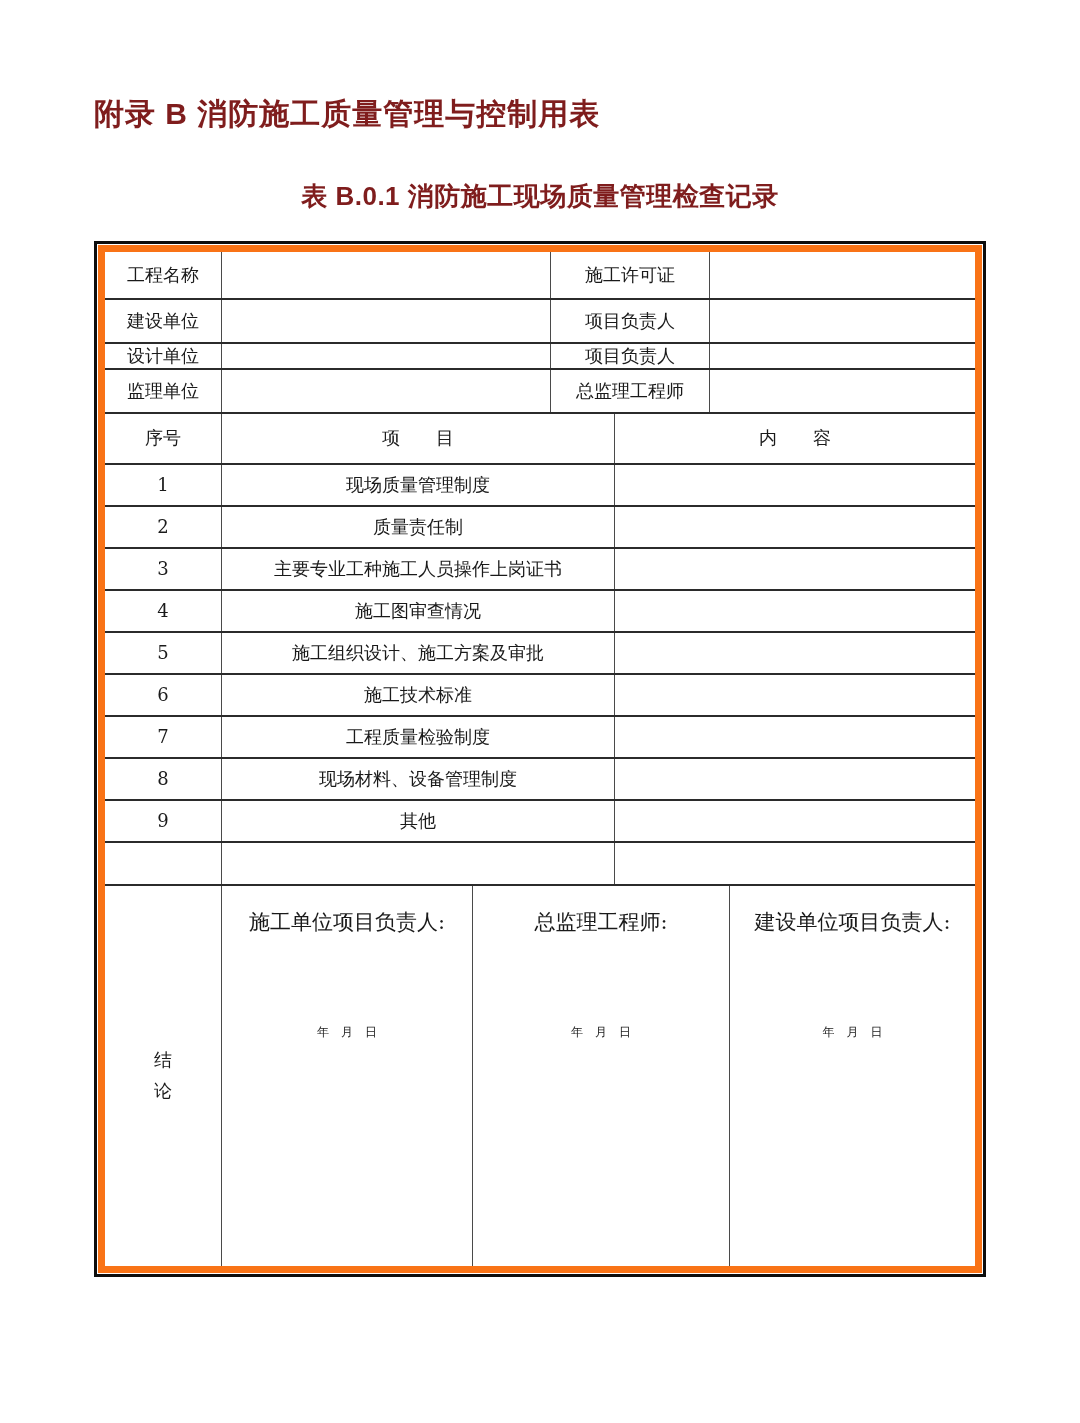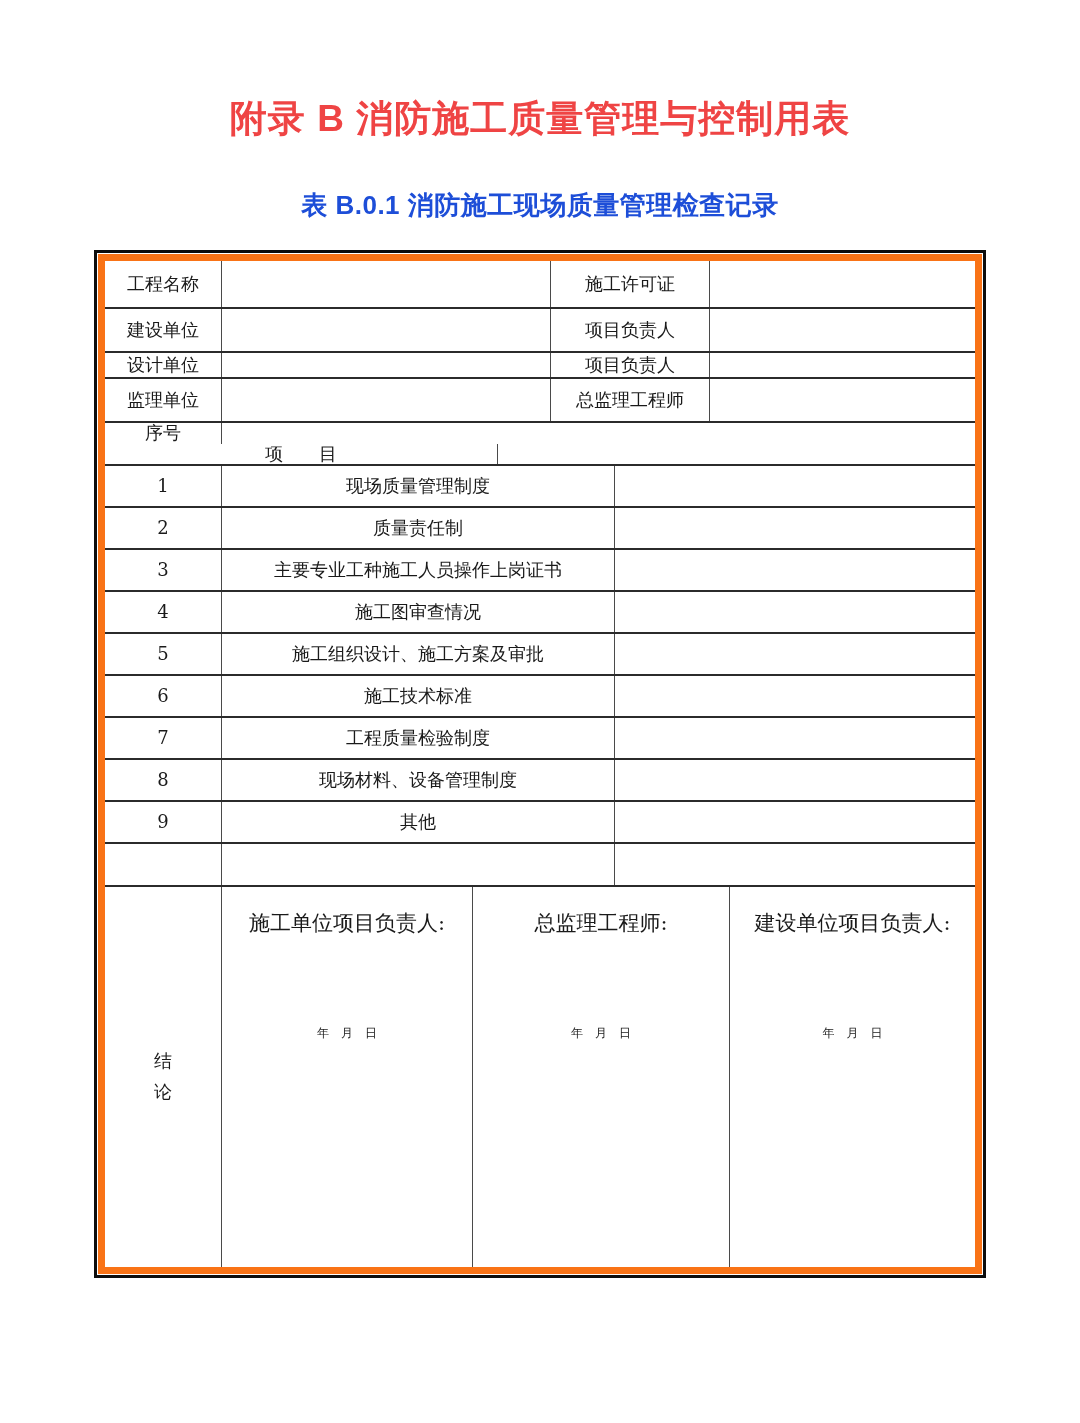--- a/index.html
+++ b/index.html
@@ -10,32 +10,31 @@
     position: relative;
     font-family: "DejaVu Serif", "Liberation Serif", serif;
     color: #1a1a1a;
     overflow: hidden;
   }
   .page { padding-top: 94px; }
 
   h1.doc-title {
     font-family: "Liberation Sans", "DejaVu Sans", sans-serif;
     font-weight: 700;
-    font-size: 37px;
-    color: #ef4444;
-    text-align: center;
+    font-size: 30px;
+    color: #7f1d1d;
     width: 892px;
     margin: 0 auto 44px auto;
     letter-spacing: 1px;
   }
   h2.table-title {
     font-family: "Liberation Sans", "DejaVu Sans", sans-serif;
     font-weight: 700;
     font-size: 26px;
-    color: #1d4ed8;
+    color: #7f1d1d;
     text-align: center;
     width: 892px;
     margin: 0 auto 27px auto;
     letter-spacing: 0.5px;
   }
 
   
   .form-outer {
     width: 892px;
     margin: 0 auto;
@@ -61,21 +60,21 @@
     overflow: hidden;
   }
   .cell:last-child { border-right: none; flex: 1; }
 
   
   .rh1 { height: 48px; }
   .rh2 { height: 44px; }
   .rh3 { height: 26px; }
   .rh4 { height: 44px; }
   .rh5 { height: 79px; }
-  .rhh { height: 43px; flex-direction: column; }
+  .rhh { height: 51px; }
   .rhi { height: 42px; }
   .rhe { height: 43px; }
   .rhc { height: 380px; }
 
   
   .w117 { width: 117px; }
   .w329 { width: 329px; }
   .w159 { width: 159px; }
   .w234 { width: 234px; }
   .w95  { width: 95px; }

